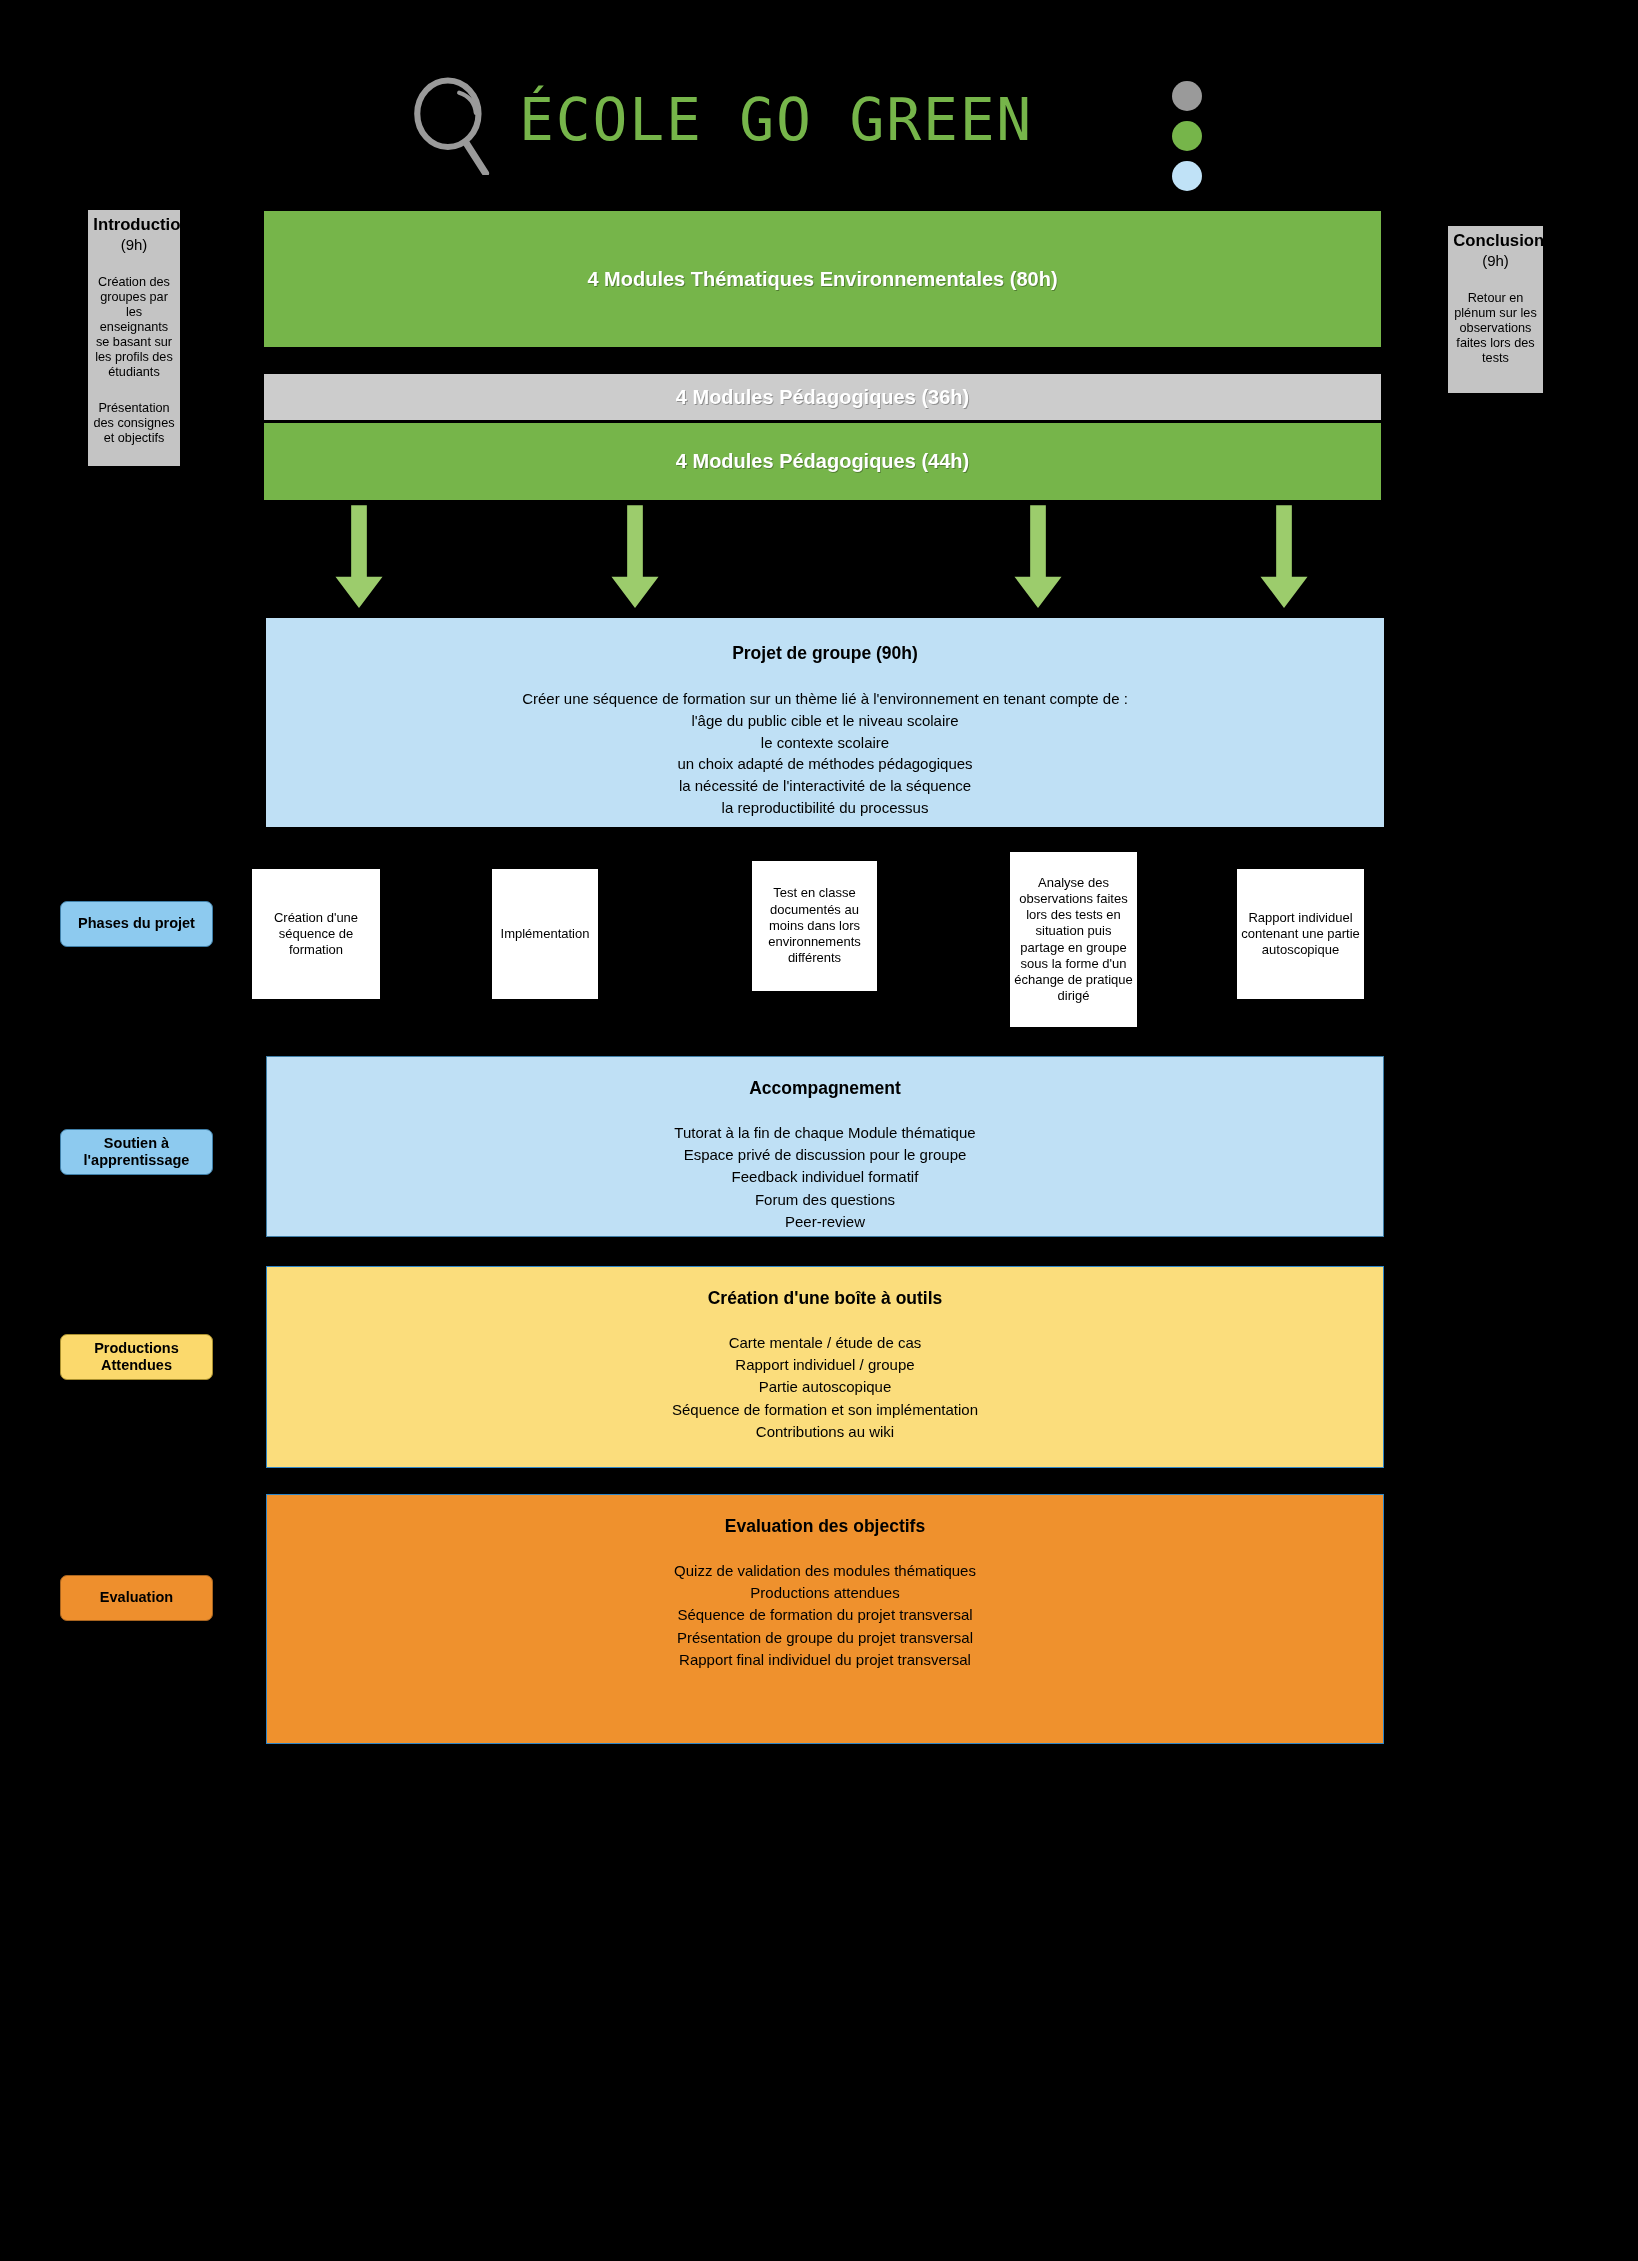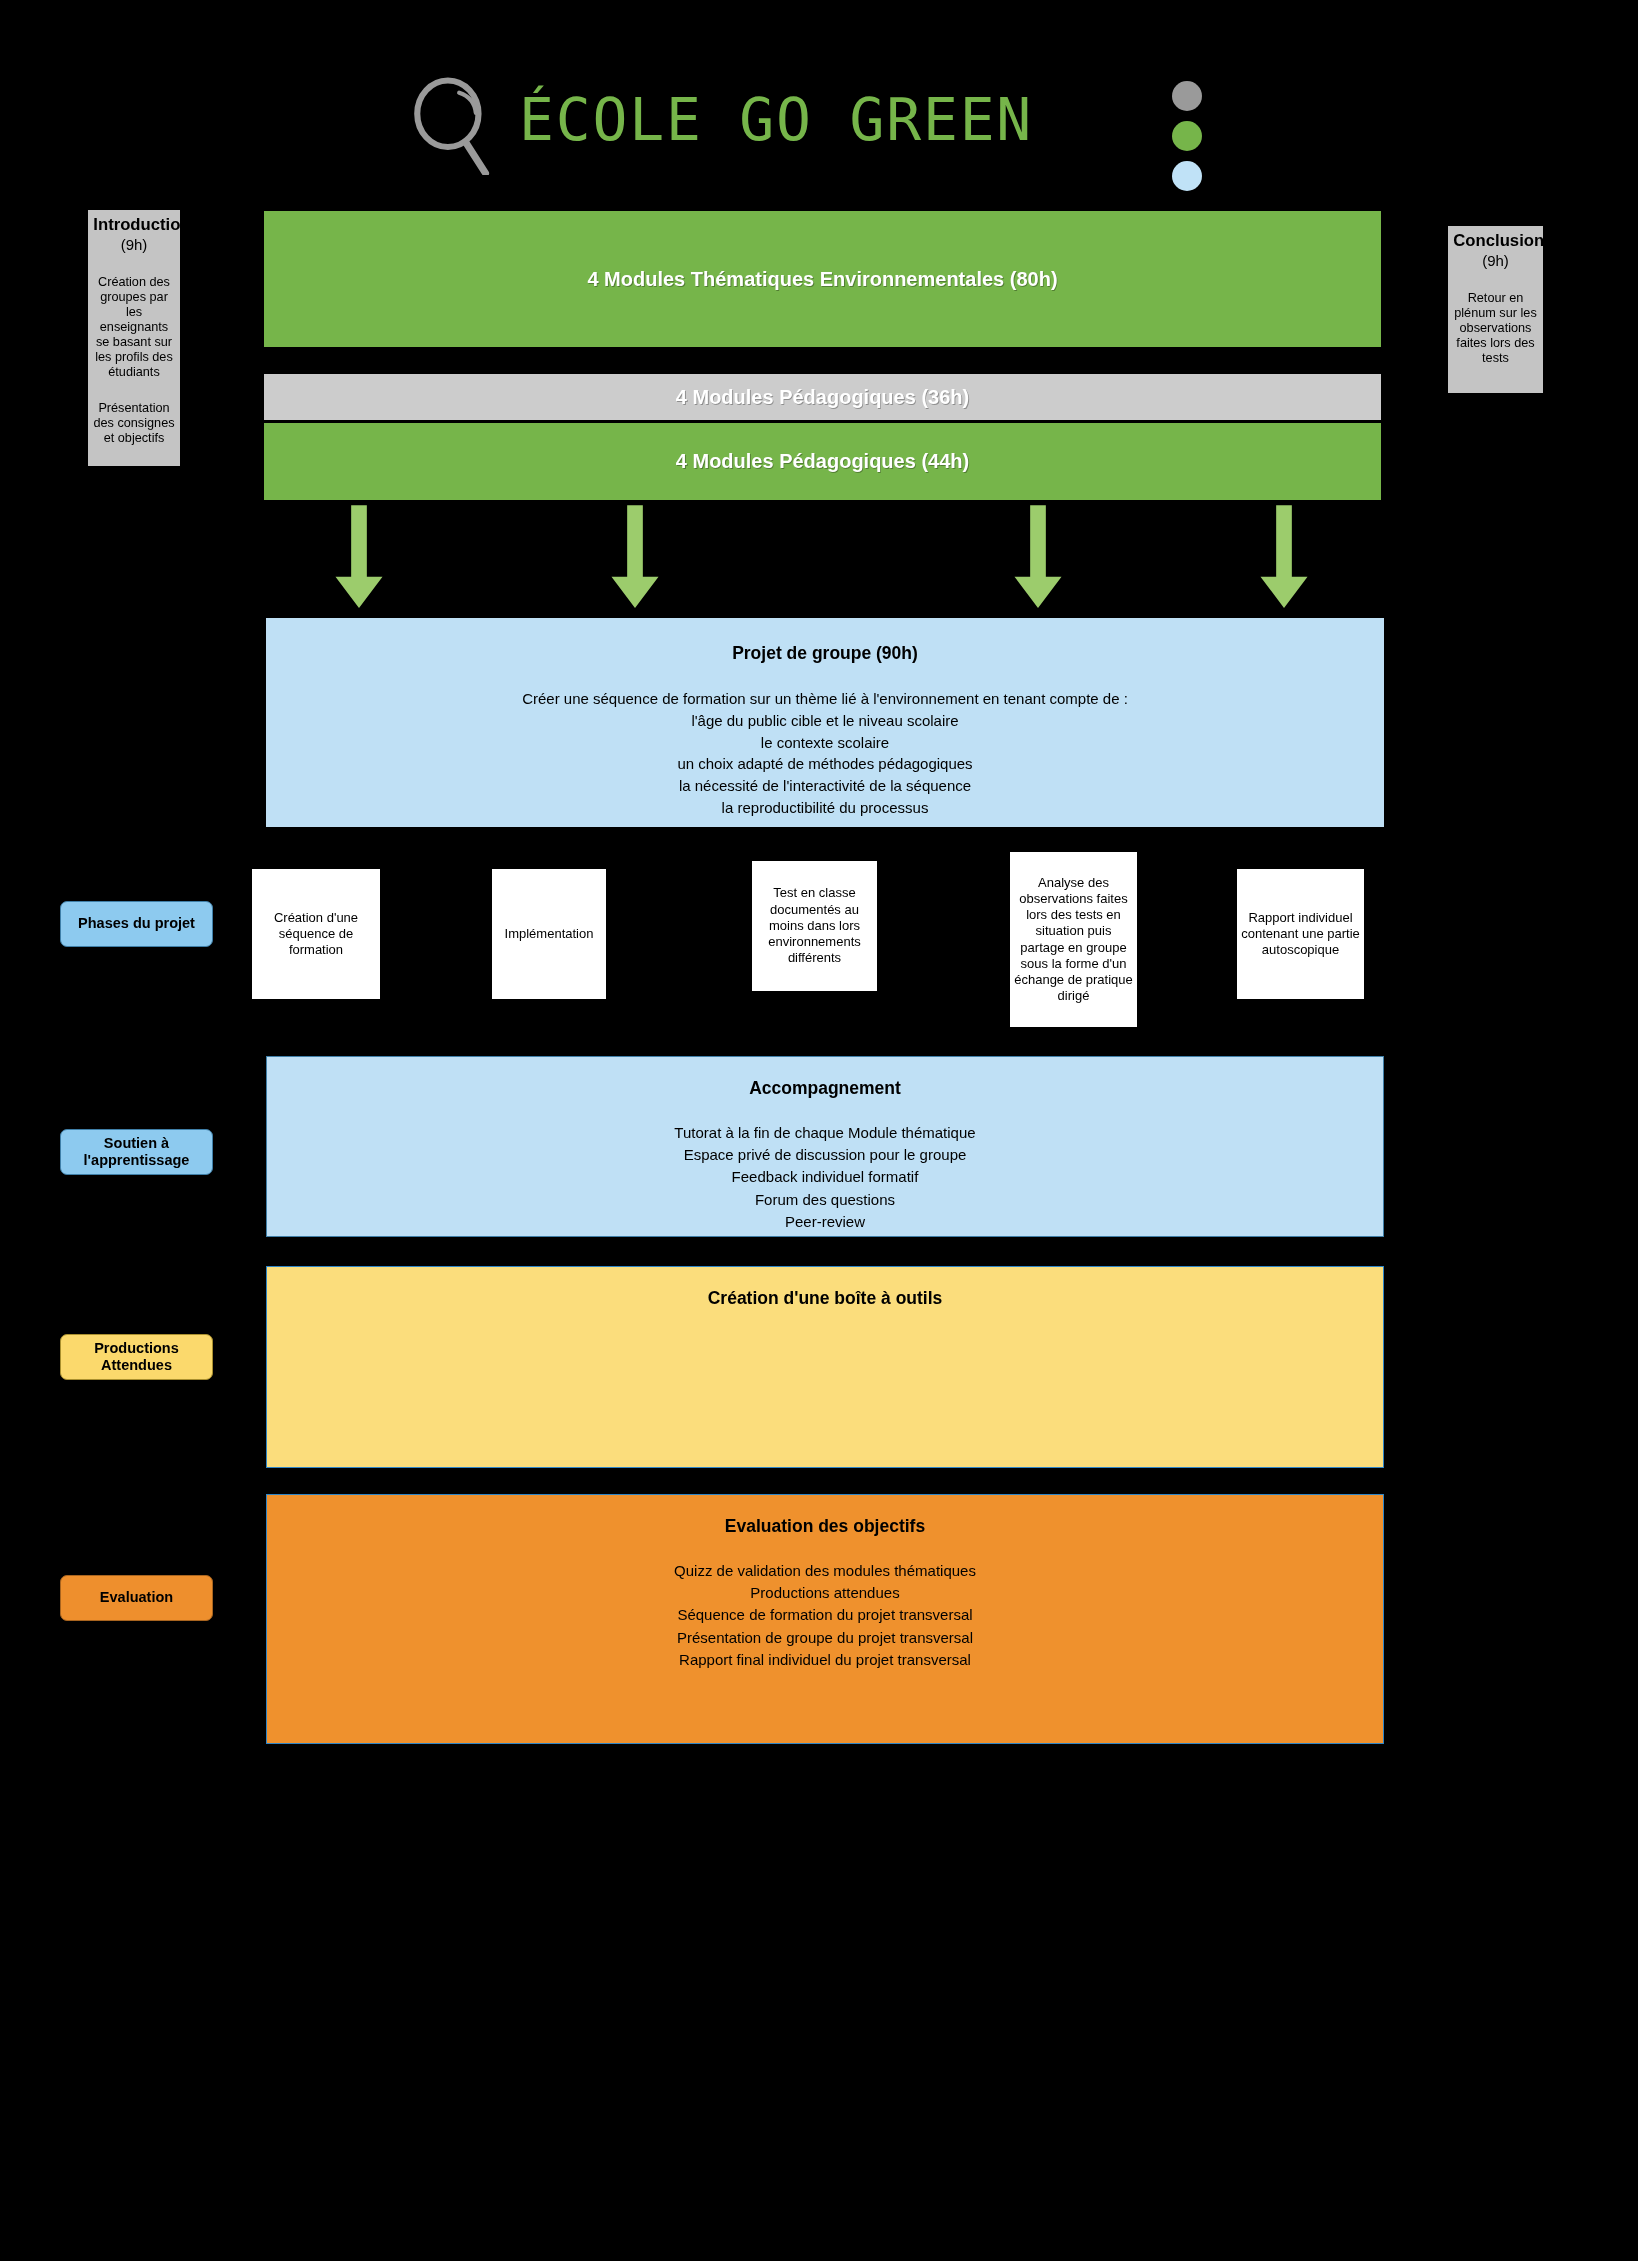--- a/index.html
+++ b/index.html
@@ -143,21 +143,21 @@
     font-size: 13px;
     line-height: 1.25;
     text-align: center;
     display: flex;
     align-items: center;
     justify-content: center;
     box-sizing: border-box;
     padding: 3.5px 2.6px;
   }
   #phase-0 { left: 252px;  top: 869px;  width: 128px; height: 130px; justify-content: center; }
-  #phase-1 { left: 492px;  top: 869px;  width: 114px; height: 130px; }
+  #phase-1 { left: 492px;  top: 869px;  width: 106px; height: 130px; }
   #phase-2 { left: 752px;  top: 861px;  width: 125px; height: 130px; }
   #phase-3 { left: 1010px; top: 852px;  width: 127px; height: 175px; }
   #phase-4 { left: 1237px; top: 869px;  width: 127px; height: 130px; }
 
   
   .row-label {
     position: absolute;
     left: 60px;
     width: 153px;
     border-radius: 7px;
@@ -316,20 +316,27 @@
     <div>Forum des questions</div>
     <div>Peer-review</div>
   </div>
 </div>
 
 <div class="row-label" id="label-prod">
   <span>Productions Attendues</span>
 </div>
 <div class="panel" id="productions-panel">
   <div class="box-title">Création d'une boîte à outils</div>
+  <div class="box-lines">
+    <div>Carte mentale / étude de cas</div>
+    <div>Rapport individuel / groupe</div>
+    <div>Partie autoscopique</div>
+    <div>Séquence de formation et son implémentation</div>
+    <div>Contributions au wiki</div>
+  </div>
 </div>
 
 <div class="row-label" id="label-eval">
   <span>Evaluation</span>
 </div>
 <div class="panel" id="evaluation-panel">
   <div class="box-title">Evaluation des objectifs</div>
   <div class="box-lines">
     <div>Quizz de validation des modules thématiques</div>
     <div>Productions attendues</div>

